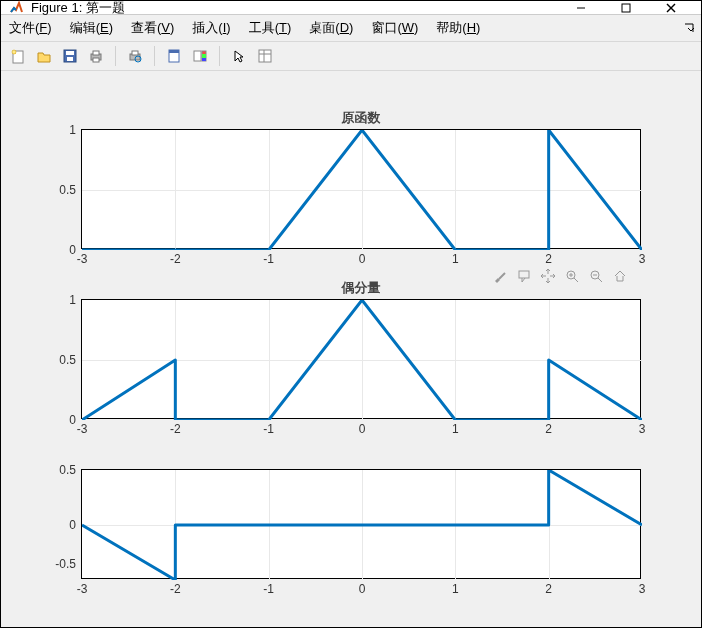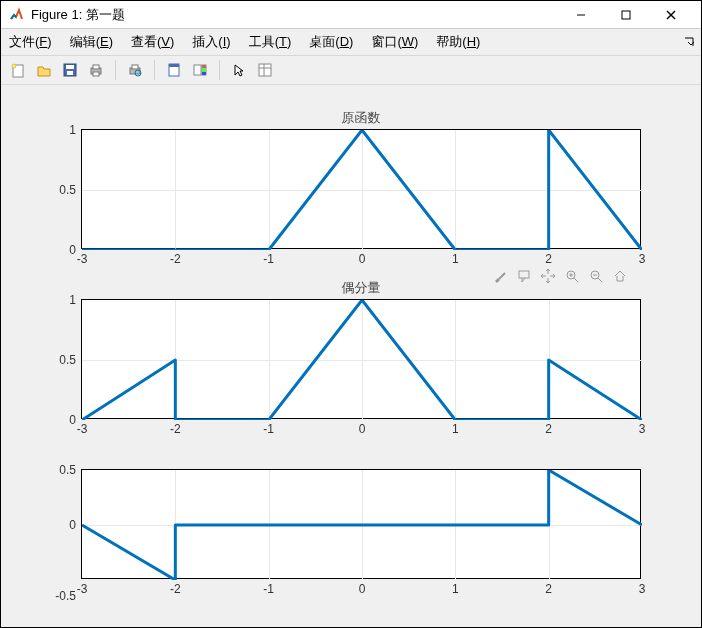--- a/index.html
+++ b/index.html
@@ -1,32 +1,32 @@
 <!DOCTYPE html>
 <html><head>
 <meta charset="utf-8">
 <style>
   * { box-sizing: border-box; margin: 0; padding: 0; }
   body { font-family: "Microsoft YaHei", "SimSun", Arial, sans-serif; font-size: 12px; background: #fff; }
   .window { width: 702px; height: 628px; border: 1px solid #000; background: #f0f0f0; position: relative; }
-  .titlebar { height: 28px; background: #fff; border-bottom: 1px solid #ccc; display: flex; align-items: center; padding: 0 8px; justify-content: center; }
+  .titlebar { height: 14px; background: #fff; border-bottom: 1px solid #ccc; display: flex; align-items: center; padding: 0 8px; justify-content: center; }
   .titlebar .app-icon { width: 16px; height: 16px; margin-right: 6px; }
   .titlebar .title { flex: 1; font-size: 13px; color: #000; }
   .titlebar .win-btns { display: flex; gap: 0; }
   .titlebar .win-btn { width: 45px; height: 28px; display: flex; align-items: center; justify-content: center; font-size: 14px; }
   .menubar { height: 26px; background: #f0f0f0; display: flex; align-items: center; padding: 0 8px; gap: 18px; font-size: 13px; color: #000; position: relative; }
   .menubar .menu-item u { text-decoration: underline; }
   .menubar .arrow-icon { position: absolute; right: 6px; top: 6px; }
   .toolbar { height: 30px; background: #f0f0f0; border-top: 1px solid #d8d8d8; border-bottom: 1px solid #d8d8d8; display: flex; align-items: center; padding: 0 6px; gap: 4px; }
   .toolbar .sep { width: 1px; height: 20px; background: #d0d0d0; margin: 0 4px; }
   .tool-btn { width: 22px; height: 22px; display: flex; align-items: center; justify-content: center; border: 1px solid transparent; }
   .plot-area { position: absolute; left: 0; right: 0; top: 88px; bottom: 0; background: #f0f0f0; }
   .subplot { position: absolute; }
   .axes-box { position: absolute; background: #fff; border: 1px solid #000; }
-  .plot-title { position: absolute; width: 100%; text-align: center; font-size: 13px; color: #444; }
+  .plot-title { position: absolute; width: 100%; text-align: center; font-size: 13px; color: #444; font-weight: bold; }
   .tick-label-x { position: absolute; font-size: 12px; color: #333; transform: translateX(-50%); top: 100%; margin-top: 4px; }
   .tick-label-y { position: absolute; font-size: 12px; color: #333; right: 100%; margin-right: 6px; transform: translateY(-50%); }
   .grid-line { position: absolute; background: #e8e8e8; }
   svg.plotline { position: absolute; left: 0; top: 0; }
   .hover-toolbar { position: absolute; display: flex; gap: 6px; }
   .hover-toolbar .ht-btn { width: 18px; height: 18px; display:flex; align-items:center; justify-content:center; }
 </style>
 </head>
 <body>
 
@@ -240,21 +240,21 @@
             <div class="tick-label-x" style="left: 93.3333px;">-2</div>
             <div class="grid-line" style="left: 186.667px; top: 0px; width: 1px; height: 110px;"></div>
             <div class="tick-label-x" style="left: 186.667px;">-1</div>
             <div class="grid-line" style="left: 280px; top: 0px; width: 1px; height: 110px;"></div>
             <div class="tick-label-x" style="left: 280px;">0</div>
             <div class="grid-line" style="left: 373.333px; top: 0px; width: 1px; height: 110px;"></div>
             <div class="tick-label-x" style="left: 373.333px;">1</div>
             <div class="grid-line" style="left: 466.667px; top: 0px; width: 1px; height: 110px;"></div>
             <div class="tick-label-x" style="left: 466.667px;">2</div>
             <div class="tick-label-x" style="left: 560px;">3</div>
-            <div class="tick-label-y" style="top: 126px; text-align: center;">-0.5</div>
+            <div class="tick-label-y" style="top: 94px; text-align: center;">-0.5</div>
             <div class="grid-line" style="left: 0px; top: 55px; height: 1px; width: 560px;"></div>
             <div class="tick-label-y" style="top: 55px;">0</div>
             <div class="tick-label-y" style="top: 0px;">0.5</div>
             <svg width="560" height="110" class="plotline">
               <path d="M0 55 L93.33333333333333 110 L93.33333333333333 55 L186.66666666666666 55 L280 55 L373.3333333333333 55 L466.6666666666667 55 L466.6666666666667 0 L560 55 " fill="none" stroke="#0072BD" stroke-width="3" stroke-linejoin="round"></path>
             </svg>
           </div>
         </div>
       </div>
   </div>

